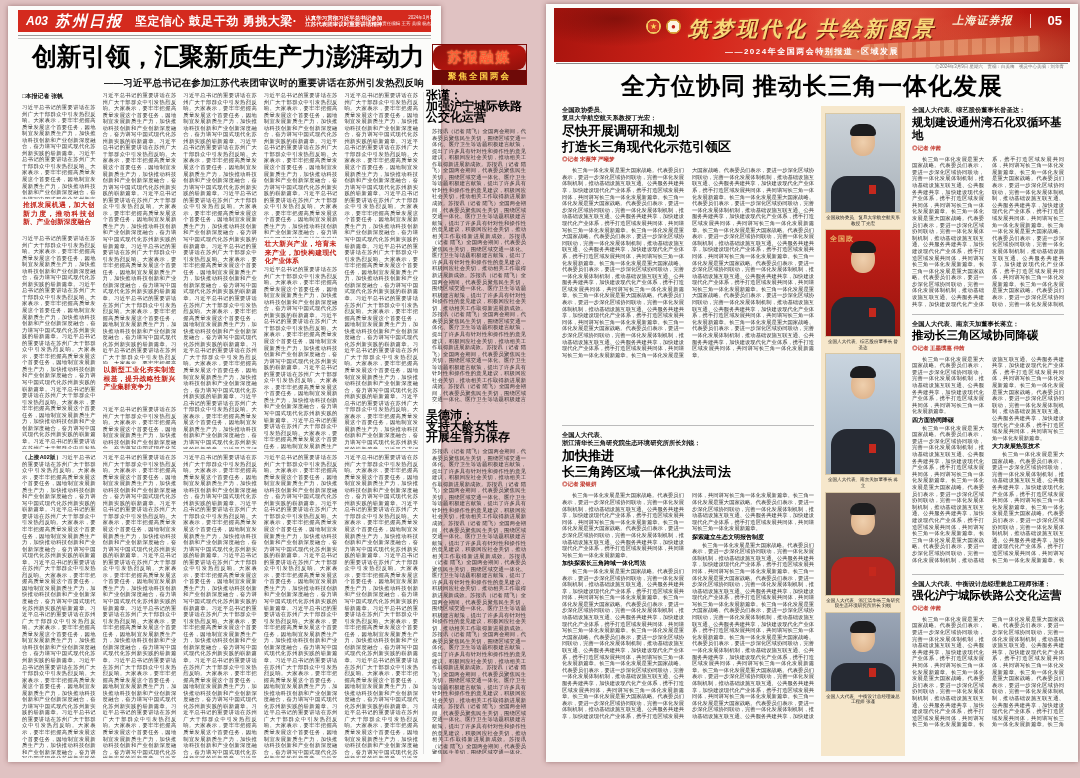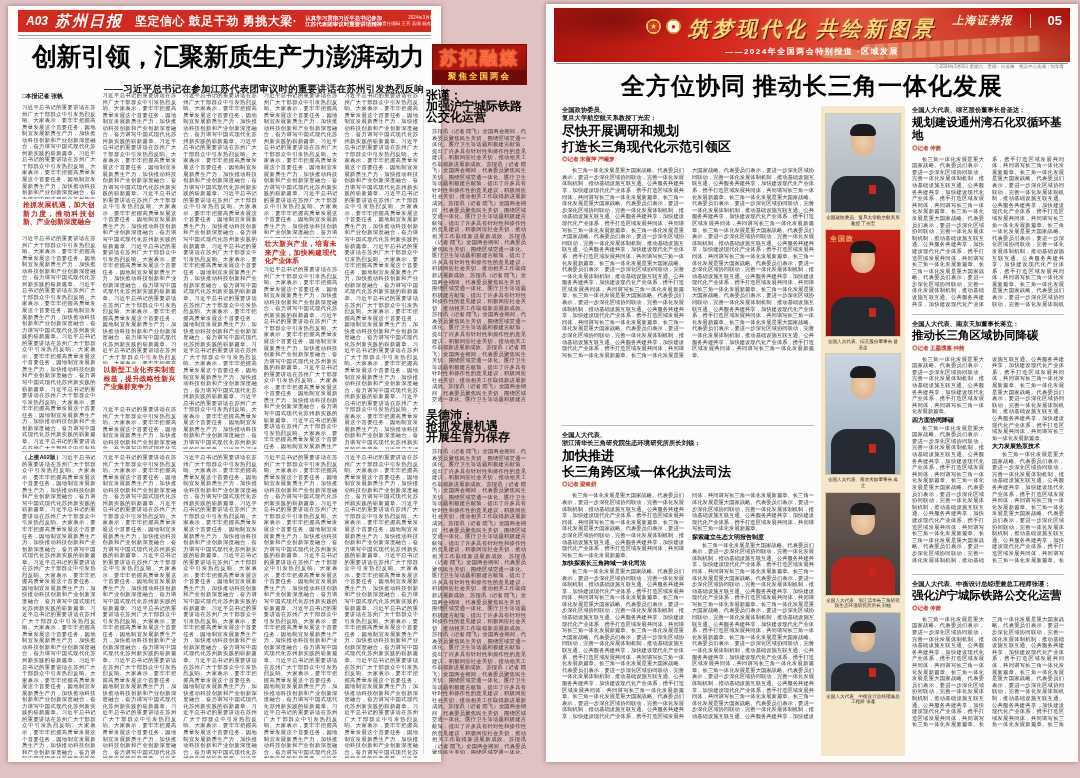--- a/index.html
+++ b/index.html
@@ -16,27 +16,27 @@
   .band .masthead{font-family:"Liberation Serif",serif;font-weight:900;font-size:15px;
         font-style:italic;letter-spacing:2px;white-space:nowrap;}
   .band .slogan{font-size:12px;font-weight:900;margin-left:12px;white-space:nowrap;letter-spacing:.5px;}
   .band .slogan-note{font-size:5.5px;line-height:6.5px;margin-left:8px;font-weight:bold;white-space:nowrap;}
   .band .band-date{margin-left:auto;margin-right:6px;font-size:4.5px;line-height:6px;opacity:.92;text-align:right;white-space:nowrap;}
   .rule-double{position:absolute;left:10px;right:10px;top:29px;height:2px;
         border-top:1px solid #9a9a9a;border-bottom:1px solid #c9c9c9;}
   .headline-zone{position:absolute;left:14px;top:36px;width:402px;text-align:right;}
   .headline-zone h1{margin:0;font-family:"Liberation Serif",serif;font-weight:900;
         font-size:25px;line-height:30px;letter-spacing:-.5px;color:#000;}
-  .deck{font-size:9.5px;font-weight:700;color:#151515;margin-top:11px;letter-spacing:.2px;}
+  .deck{font-size:9.5px;font-weight:700;color:#151515;margin-top:5px;letter-spacing:.2px;}
 
   .brand-box{position:absolute;left:424px;top:38px;width:93px;height:39px;border:1px solid #7e0b08;}
   .brand-box .bb-top{height:25px;background:linear-gradient(160deg,#8f100b,#b5160f 60%,#8f100b);
         display:flex;align-items:center;justify-content:center;
-        color:#ff5a36;font-family:Liberation Serif, serif;font-weight:900;font-size:18px;
-        letter-spacing:2px;text-shadow:0 0 2px #ffd978;}
+        color:#ff5a36;font-family:Liberation Serif, serif;font-weight:900;font-size:14px;
+        letter-spacing:2px;text-shadow:0 0 2px #ffd978;border-radius:9px;}
   .brand-box .bb-bar{height:14px;background:#6e0a08;display:flex;align-items:center;justify-content:center;
         color:#ffd24a;font-weight:900;font-size:8.5px;letter-spacing:2px;}
   .sb-title{position:absolute;left:418px;width:104px;text-align:left;
         font-family:"Liberation Serif",serif;font-weight:900;font-size:12px;line-height:11px;color:#000;}
   #sb-title-1{top:84px;} #sb-title-2{top:404px;}
   .sb-body{position:absolute;left:424px;width:94px;overflow:hidden;}
   #sb-body-1{top:122px;height:276px;} #sb-body-2{top:442px;height:306px;}
 
   .vrule{position:absolute;left:415px;top:86px;bottom:8px;border-left:1px solid #ddd;}
 
@@ -153,21 +153,21 @@
 
     <div class="sb-title" id="sb-title-1">
       <span style="display:block">张谨：</span>
       <span style="display:block">加强沪宁城际铁路</span>
       <span style="display:block">公交化运营</span>
     </div>
     <div class="sb-body" id="sb-body-1">苏报讯（记者 陆飞）全国两会期间，代表委员聚焦民生关切，围绕区域交通一体化、医疗卫生等话题积极建言献策，提出了许多具有针对性和操作性的意见建议，积极回应社会关切，推动相关工作取得新进展新成效。苏报讯（记者 陆飞）全国两会期间，代表委员聚焦民生关切，围绕区域交通一体化、医疗卫生等话题积极建言献策，提出了许多具有针对性和操作性的意见建议，积极回应社会关切，推动相关工作取得新进展新成效。苏报讯（记者 陆飞）全国两会期间，代表委员聚焦民生关切，围绕区域交通一体化、医疗卫生等话题积极建言献策，提出了许多具有针对性和操作性的意见建议，积极回应社会关切，推动相关工作取得新进展新成效。苏报讯（记者 陆飞）全国两会期间，代表委员聚焦民生关切，围绕区域交通一体化、医疗卫生等话题积极建言献策，提出了许多具有针对性和操作性的意见建议，积极回应社会关切，推动相关工作取得新进展新成效。苏报讯（记者 陆飞）全国两会期间，代表委员聚焦民生关切，围绕区域交通一体化、医疗卫生等话题积极建言献策，提出了许多具有针对性和操作性的意见建议，积极回应社会关切，推动相关工作取得新进展新成效。苏报讯（记者 陆飞）全国两会期间，代表委员聚焦民生关切，围绕区域交通一体化、医疗卫生等话题积极建言献策，提出了许多具有针对性和操作性的意见建议，积极回应社会关切，推动相关工作取得新进展新成效。苏报讯（记者 陆飞）全国两会期间，代表委员聚焦民生关切，围绕区域交通一体化、医疗卫生等话题积极建言献策，提出了许多具有针对性和操作性的意见建议，积极回应社会关切，推动相关工作取得新进展新成效。苏报讯（记者 陆飞）全国两会期间，代表委员聚焦民生关切，围绕区域交通一体化、医疗卫生等话题积极建言献策，提出了许多具有针对性和操作性的意见建议，积极回应社会关切，推动相关工作取得新进展新成效。苏报讯（记者 陆飞）全国两会期间，代表委员聚焦民生关切，围绕区域交通一体化、医疗卫生等话题积极建言献策，提出了许多具有针对性和操作性的意见建议，积极回应社会关切，推动相关工作取得新进展新成效。</div>
 
     <div class="sb-title" id="sb-title-2">
       <span style="display:block">吴德沛：</span>
-      <span style="display:block">抢抓发展机遇</span>
+      <span style="display:block">支持大龄女性</span>
       <span style="display:block">开展生育力保存</span>
     </div>
     <div class="sb-body" id="sb-body-2">苏报讯（记者 陆飞）全国两会期间，代表委员聚焦民生关切，围绕区域交通一体化、医疗卫生等话题积极建言献策，提出了许多具有针对性和操作性的意见建议，积极回应社会关切，推动相关工作取得新进展新成效。苏报讯（记者 陆飞）全国两会期间，代表委员聚焦民生关切，围绕区域交通一体化、医疗卫生等话题积极建言献策，提出了许多具有针对性和操作性的意见建议，积极回应社会关切，推动相关工作取得新进展新成效。苏报讯（记者 陆飞）全国两会期间，代表委员聚焦民生关切，围绕区域交通一体化、医疗卫生等话题积极建言献策，提出了许多具有针对性和操作性的意见建议，积极回应社会关切，推动相关工作取得新进展新成效。苏报讯（记者 陆飞）全国两会期间，代表委员聚焦民生关切，围绕区域交通一体化、医疗卫生等话题积极建言献策，提出了许多具有针对性和操作性的意见建议，积极回应社会关切，推动相关工作取得新进展新成效。苏报讯（记者 陆飞）全国两会期间，代表委员聚焦民生关切，围绕区域交通一体化、医疗卫生等话题积极建言献策，提出了许多具有针对性和操作性的意见建议，积极回应社会关切，推动相关工作取得新进展新成效。苏报讯（记者 陆飞）全国两会期间，代表委员聚焦民生关切，围绕区域交通一体化、医疗卫生等话题积极建言献策，提出了许多具有针对性和操作性的意见建议，积极回应社会关切，推动相关工作取得新进展新成效。苏报讯（记者 陆飞）全国两会期间，代表委员聚焦民生关切，围绕区域交通一体化、医疗卫生等话题积极建言献策，提出了许多具有针对性和操作性的意见建议，积极回应社会关切，推动相关工作取得新进展新成效。苏报讯（记者 陆飞）全国两会期间，代表委员聚焦民生关切，围绕区域交通一体化、医疗卫生等话题积极建言献策，提出了许多具有针对性和操作性的意见建议，积极回应社会关切，推动相关工作取得新进展新成效。苏报讯（记者 陆飞）全国两会期间，代表委员聚焦民生关切，围绕区域交通一体化、医疗卫生等话题积极建言献策，提出了许多具有针对性和操作性的意见建议，积极回应社会关切，推动相关工作取得新进展新成效。苏报讯（记者 陆飞）全国两会期间，代表委员聚焦民生关切，围绕区域交通一体化、医疗卫生等话题积极建言献策，提出了许多具有针对性和操作性的意见建议，积极回应社会关切，推动相关工作取得新进展新成效。</div>
 
     <div class="vrule"></div>
 
     <div class="main-cols">
       <div class="col">
         <div class="byline-left">□本报记者 张帆</div>
         <div class="fill seg" style="height:95px">习近平总书记的重要讲话在苏州广大干部群众中引发热烈反响。大家表示，要牢牢把握高质量发展这个首要任务，因地制宜发展新质生产力，加快推动科技创新和产业创新深度融合，奋力谱写中国式现代化苏州新实践的崭新篇章。习近平总书记的重要讲话在苏州广大干部群众中引发热烈反响。大家表示，要牢牢把握高质量发展这个首要任务，因地制宜发展新质生产力，加快推动科技创新和产业创新深度融合，奋力谱写中国式现代化苏州新实践的崭新篇章。习近平总书记的重要讲话在苏州广大干部群众中引发热烈反响。大家表示，要牢牢把握高质量发展这个首要任务，因地制宜发展新质生产力，加快推动科技创新和产业创新深度融合，奋力谱写中国式现代化苏州新实践的崭新篇章。</div>

